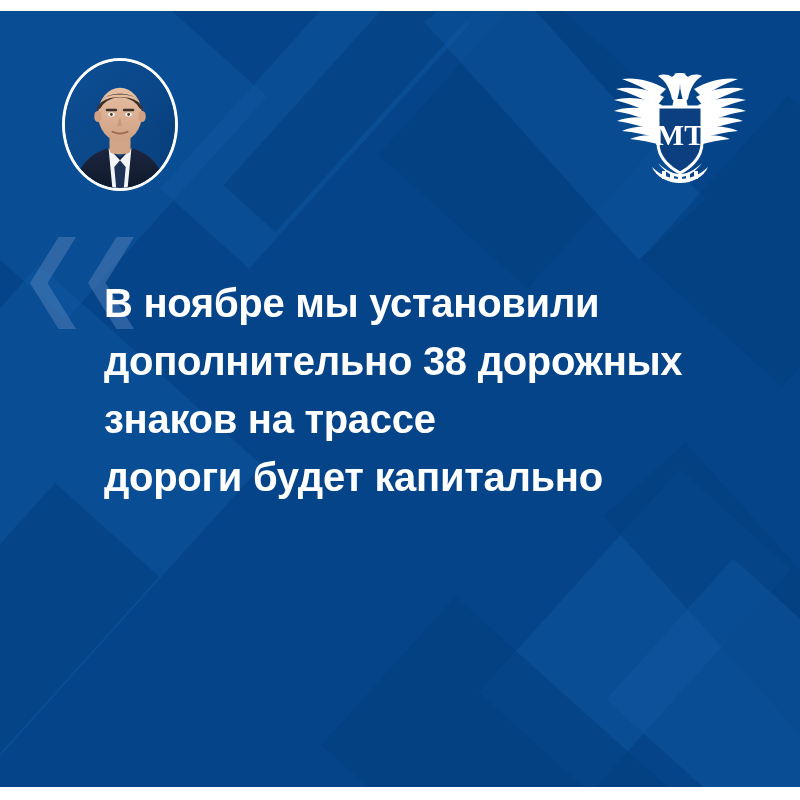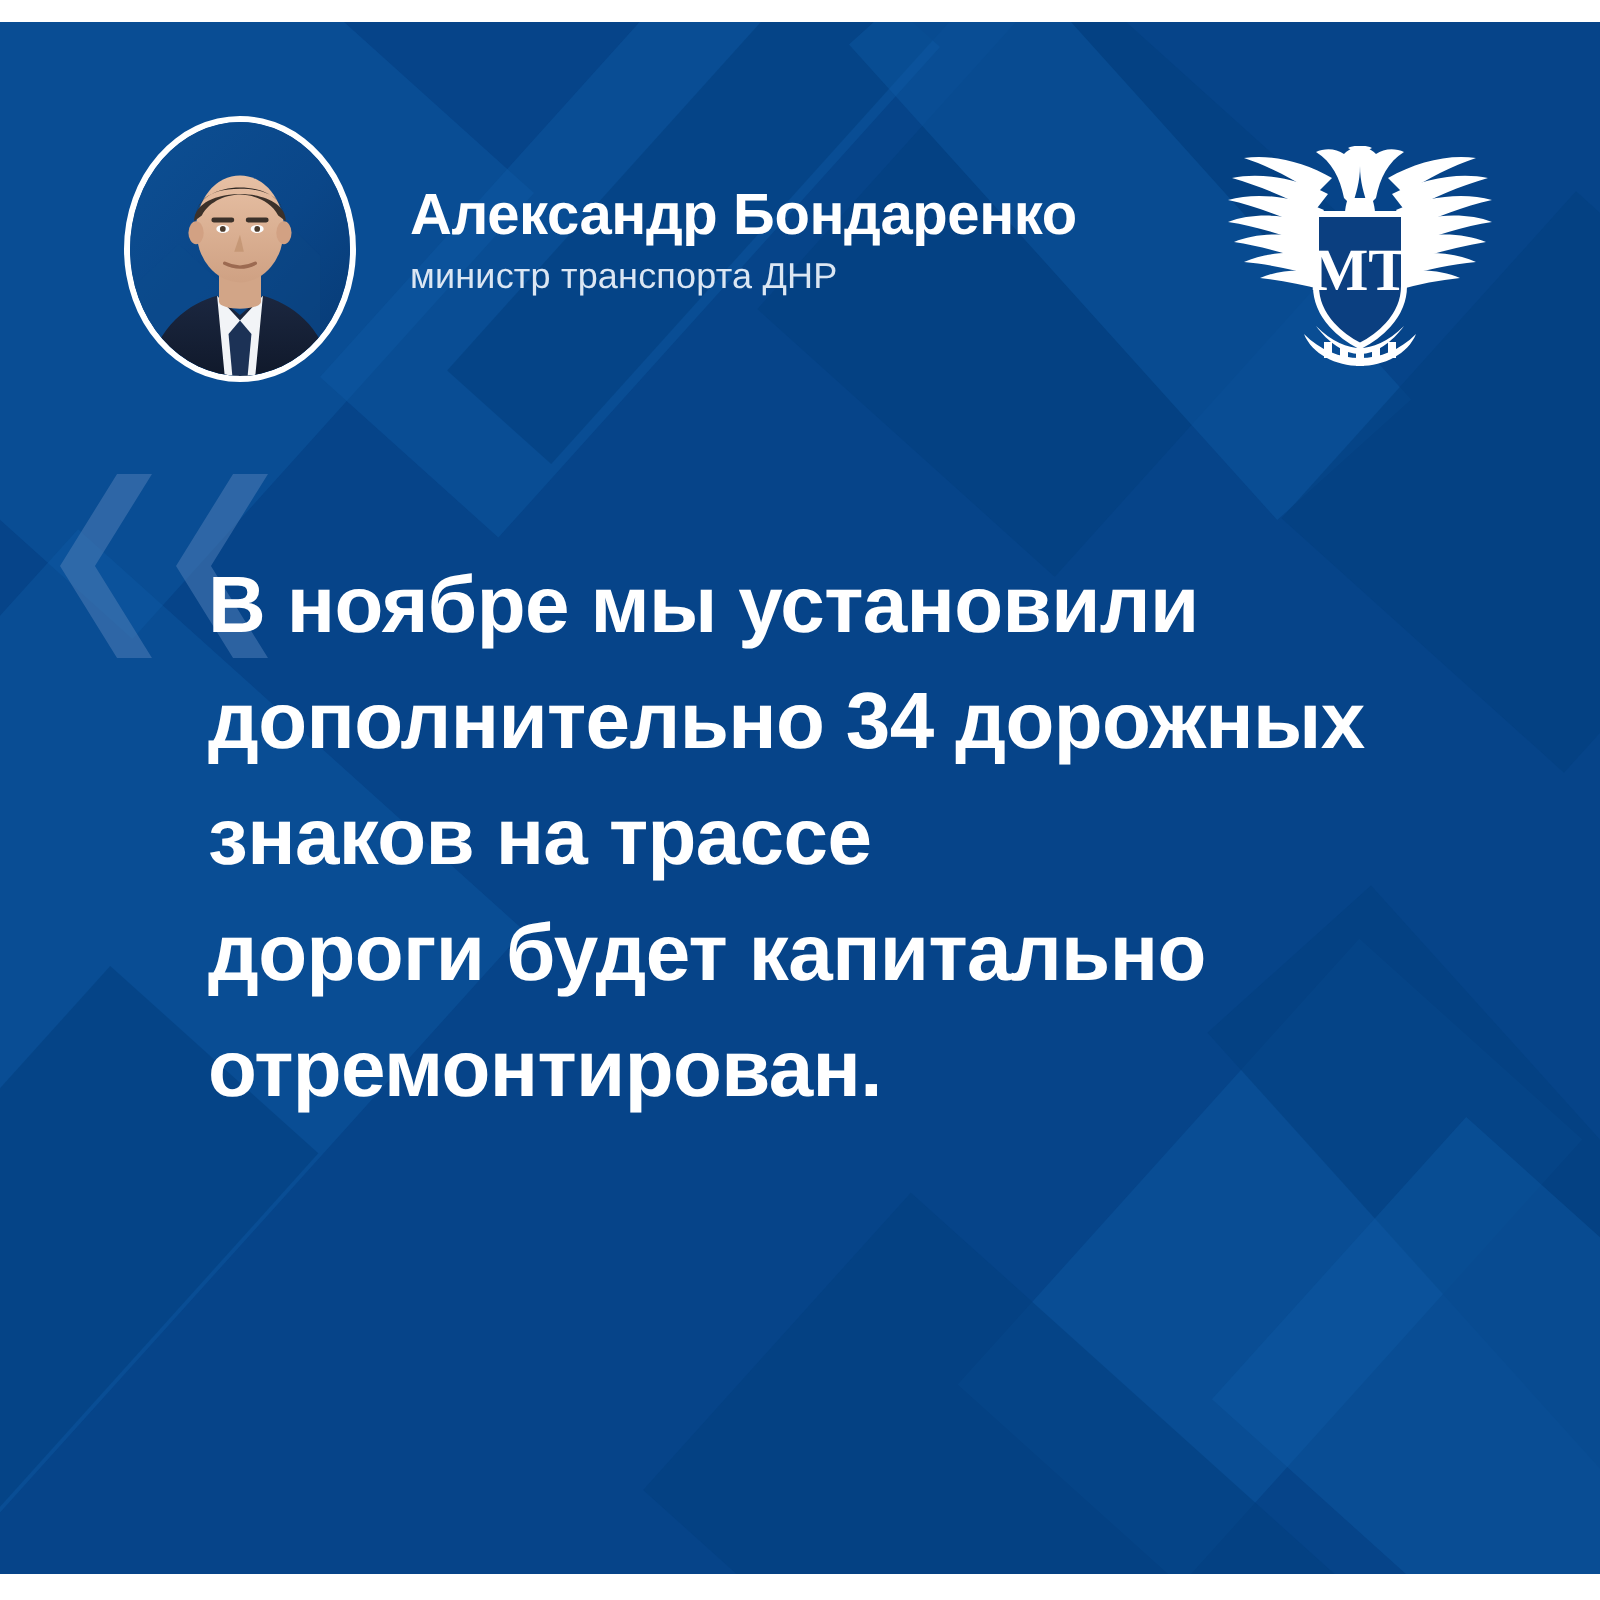--- a/index.html
+++ b/index.html
@@ -233,24 +233,20 @@
             <circle cx="49" cy="56" r="1.5" fill="#4a3a2c"></circle>
             <circle cx="67" cy="56" r="1.5" fill="#4a3a2c"></circle>
 
             <path d="M58 59 L55 68 L60 68 Z" fill="#c0916f" opacity=".75"></path>
 
             <path d="M50 74 Q58 78 66 74" stroke="#9c6a51" stroke-width="1.8" fill="none" stroke-linecap="round"></path>
           </svg>
         </div>
       </div>
 
-      <div class="ident">
-        <div class="name">Александр Бондаренко</div>
-        <div class="role">министр транспорта ДНР</div>
-      </div>
 
       <div class="emblem">
         <svg viewBox="0 0 160 130" aria-hidden="true">
           <g fill="#ffffff">
 
             <g>
               <path d="M66 30 C52 22 36 18 22 20 C34 24 46 30 58 38 Z"></path>
               <path d="M64 38 C48 30 30 27 16 30 C30 34 44 40 57 47 Z"></path>
               <path d="M62 46 C46 39 28 37 14 41 C28 44 43 50 56 56 Z"></path>
               <path d="M61 54 C45 48 27 47 14 52 C28 54 43 59 56 64 Z"></path>
@@ -289,20 +285,19 @@
 
     </div>
 
     <div class="quote-marks">
       <div class="qchev a"></div>
       <div class="qchev b"></div>
     </div>
 
     <blockquote class="quote">
       <div class="line">В ноябре мы установили</div>
-      <div class="line">дополнительно 34 дорожных</div>
+      <div class="line">дополнительно 38 дорожных</div>
       <div class="line">знаков на трассе</div>
       <div class="line">дороги будет капитально</div>
-      <div class="line">отремонтирован.</div>
     </blockquote>
 
   </div>
 </div>
 
 </body></html>

